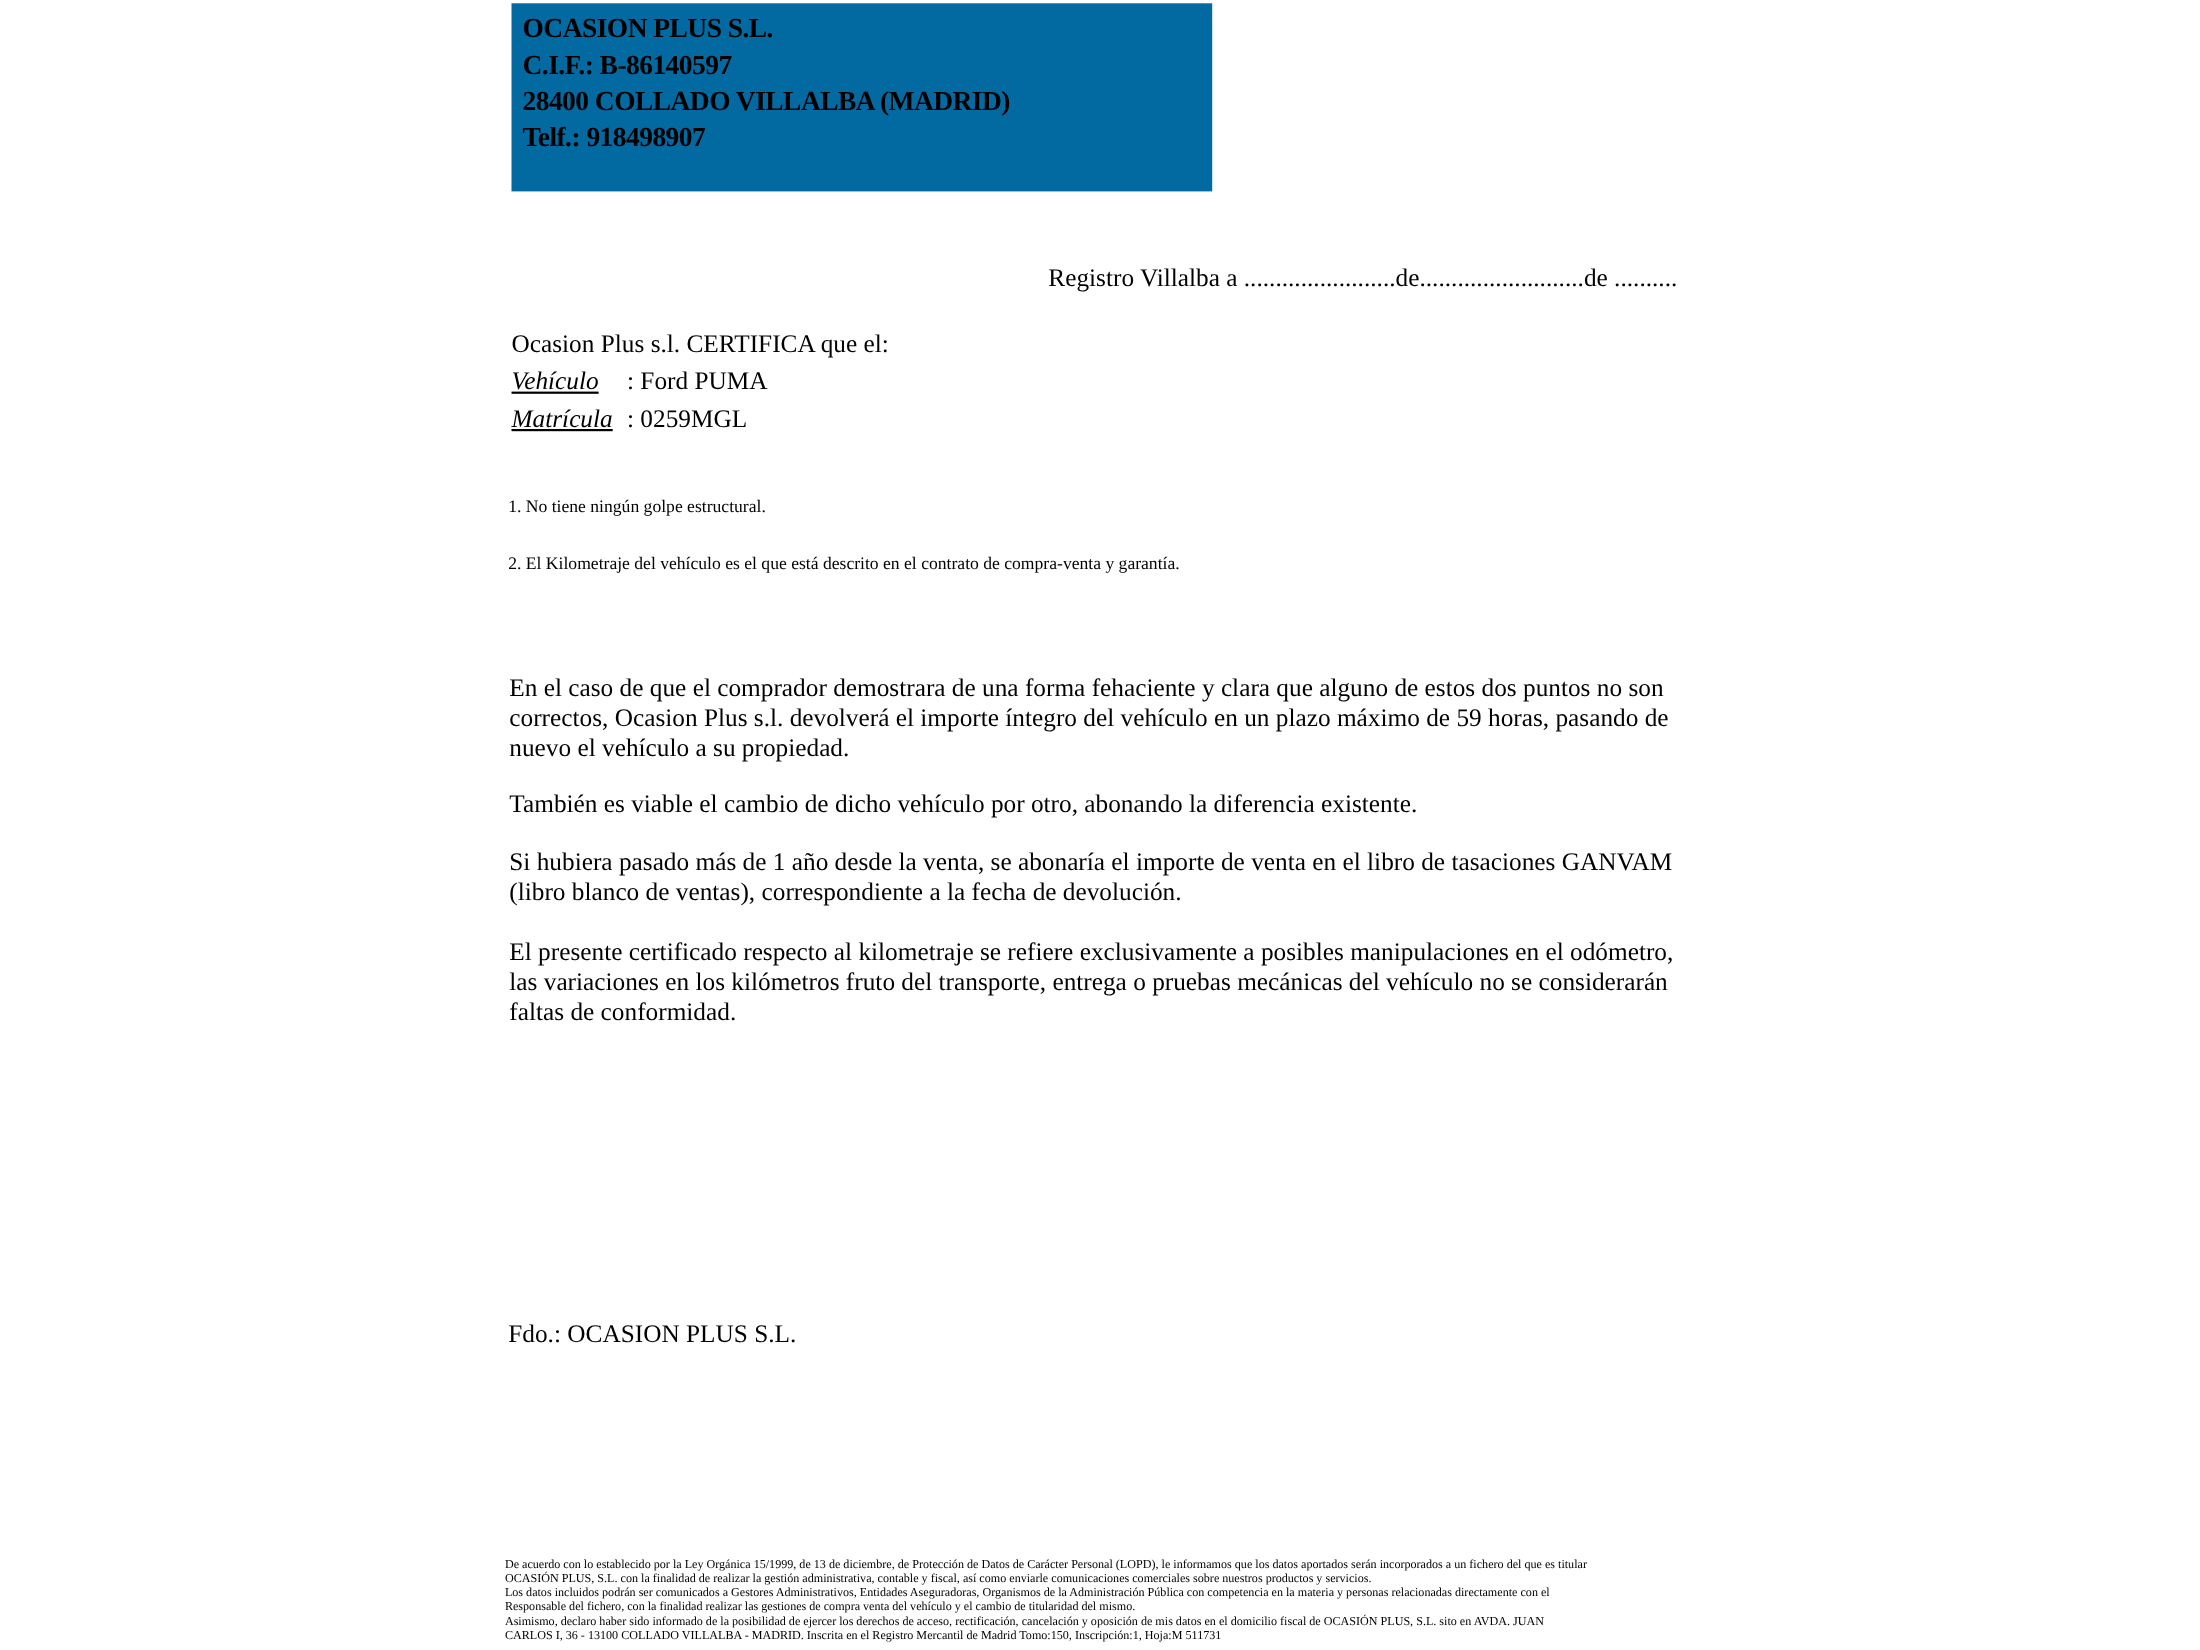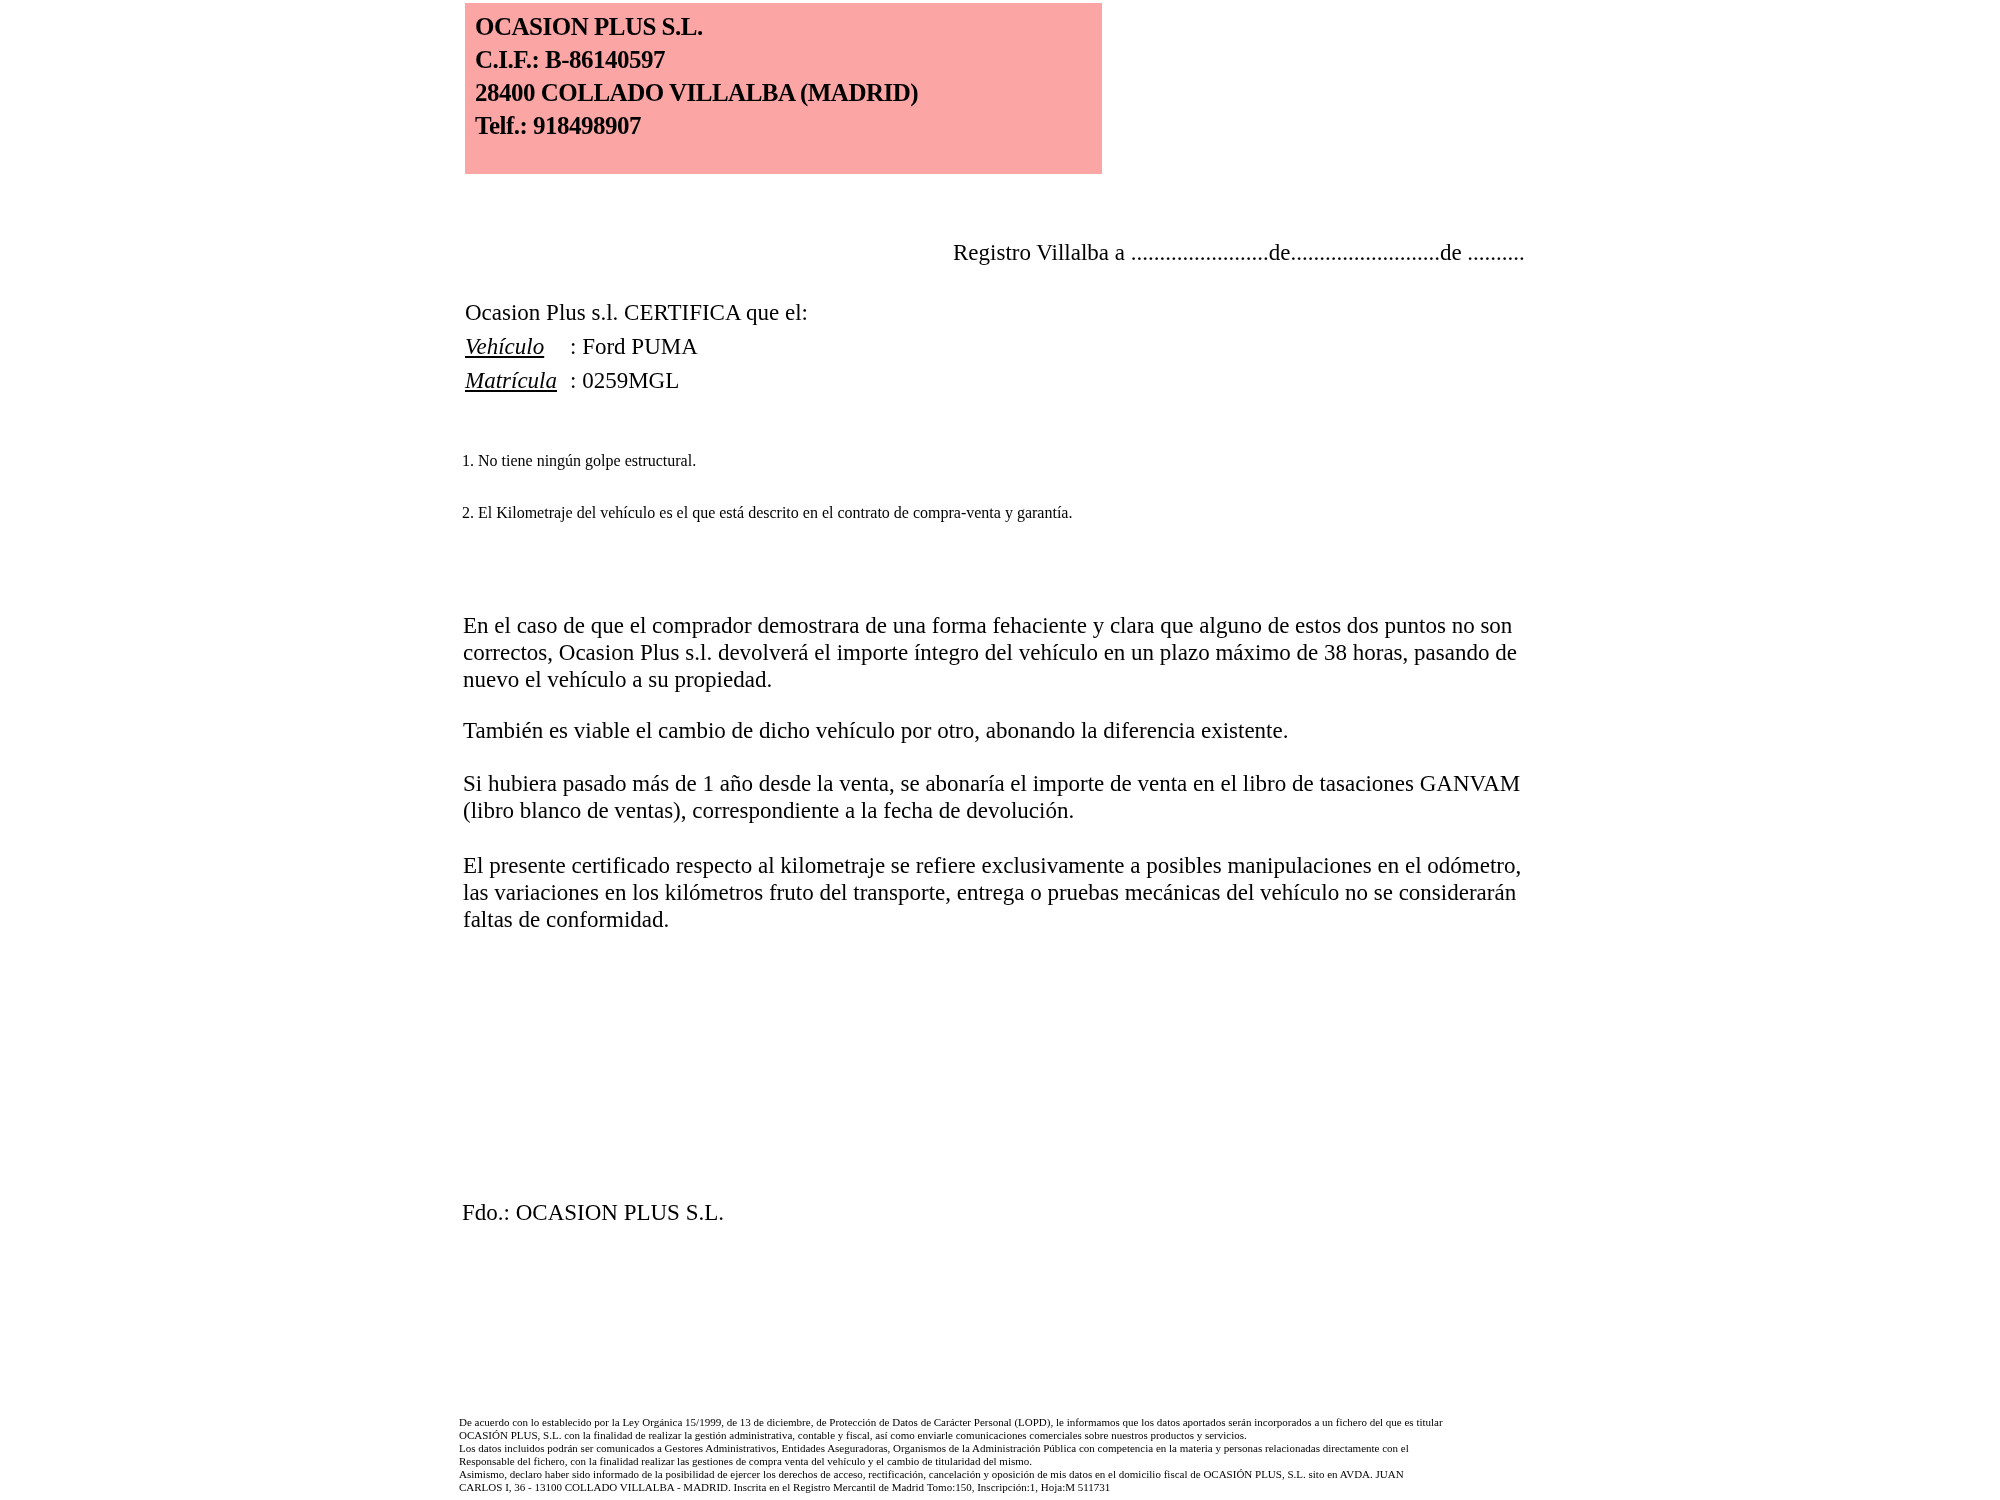--- a/index.html
+++ b/index.html
@@ -17,21 +17,21 @@
     color: #000000;
   }
   .header-box {
     position: absolute;
     left: 465px;
     top: 3px;
     width: 637px;
     height: 171px;
     box-sizing: border-box;
     padding: 7px 0 0 10px;
-    background: #fca5a5;
+    background: #0369a1;
     font-weight: bold;
     font-size: 25px;
     letter-spacing: -0.5px;
     line-height: 33px;
     white-space: nowrap;
   }
   .date-line {
     position: absolute;
     left: 953px;
     top: 240px;
@@ -112,21 +112,21 @@
       <span class="field-label-cell"><span>Vehículo</span></span><span>: Ford PUMA</span>
     </div>
     <div>
       <span class="field-label-cell"><span>Matrícula</span></span><span>: 0259MGL</span>
     </div>
   </div>
 
   <div class="point point-1">1. No tiene ningún golpe estructural.</div>
   <div class="point point-2">2. El Kilometraje del vehículo es el que está descrito en el contrato de compra-venta y garantía.</div>
 
-  <div class="para para-1">En el caso de que el comprador demostrara de una forma fehaciente y clara que alguno de estos dos puntos no son correctos, Ocasion Plus s.l. devolverá el importe íntegro del vehículo en un plazo máximo de 38 horas, pasando de nuevo el vehículo a su propiedad.</div>
+  <div class="para para-1">En el caso de que el comprador demostrara de una forma fehaciente y clara que alguno de estos dos puntos no son correctos, Ocasion Plus s.l. devolverá el importe íntegro del vehículo en un plazo máximo de 59 horas, pasando de nuevo el vehículo a su propiedad.</div>
   <div class="para para-2">También es viable el cambio de dicho vehículo por otro, abonando la diferencia existente.</div>
   <div class="para para-3">Si hubiera pasado más de 1 año desde la venta, se abonaría el importe de venta en el libro de tasaciones GANVAM (libro blanco de ventas), correspondiente a la fecha de devolución.</div>
   <div class="para para-4">El presente certificado respecto al kilometraje se refiere exclusivamente a posibles manipulaciones en el odómetro, las variaciones en los kilómetros fruto del transporte, entrega o pruebas mecánicas del vehículo no se considerarán faltas de conformidad.</div>
 
   <div class="signature">Fdo.: OCASION PLUS S.L.</div>
 
   <div class="legal-footer">
     <div>De acuerdo con lo establecido por la Ley Orgánica 15/1999, de 13 de diciembre, de Protección de Datos de Carácter Personal (LOPD), le informamos que los datos aportados serán incorporados a un fichero del que es titular</div>
     <div>OCASIÓN PLUS, S.L. con la finalidad de realizar la gestión administrativa, contable y fiscal, así como enviarle comunicaciones comerciales sobre nuestros productos y servicios.</div>
     <div>Los datos incluidos podrán ser comunicados a Gestores Administrativos, Entidades Aseguradoras, Organismos de la Administración Pública con competencia en la materia y personas relacionadas directamente con el</div>

